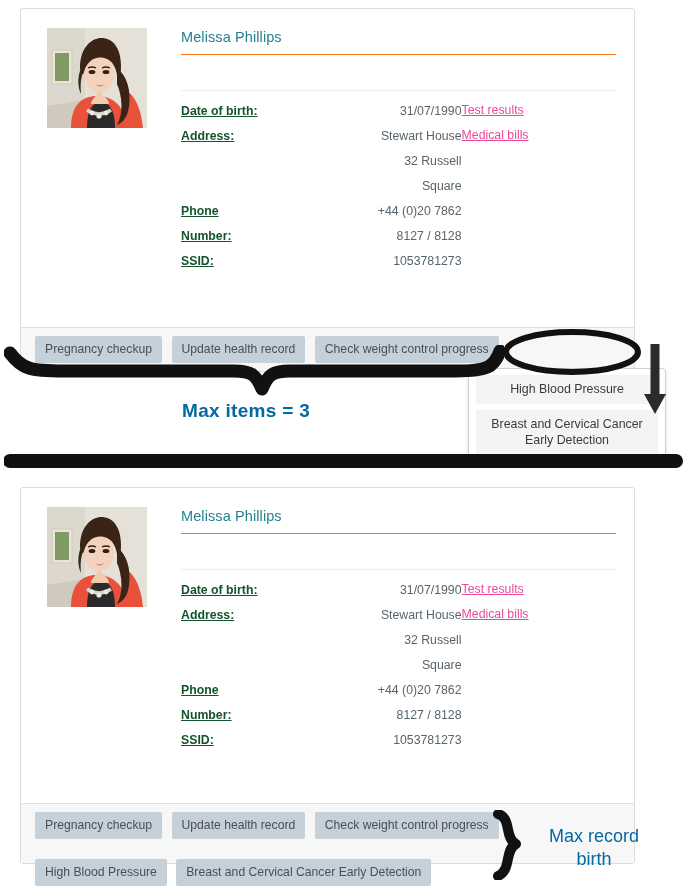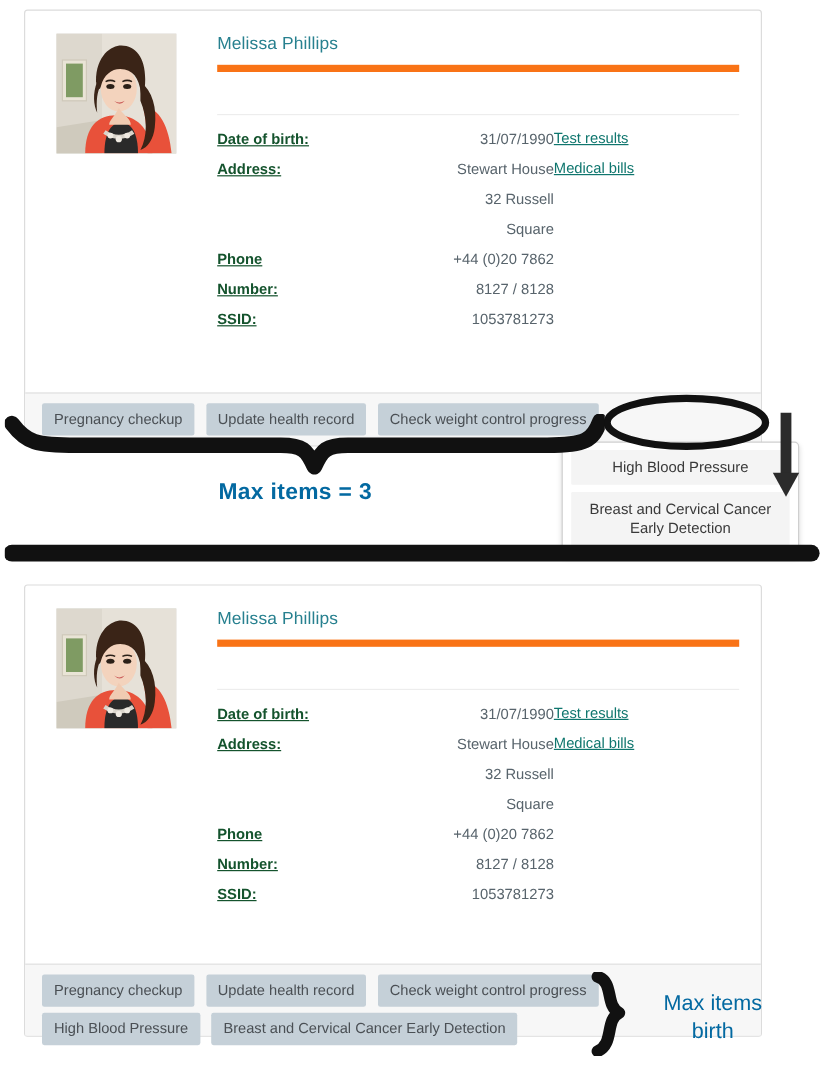--- a/index.html
+++ b/index.html
@@ -34,34 +34,34 @@
   }
   .photo svg { display: block; }
 
   
   .info { position: absolute; left: 160px; top: 20px; right: 18px; }
   .person-name {
     font-size: 14.5px;
     color: #27808f;
     letter-spacing: .1px;
     padding-bottom: 9px;
-    border-bottom: 6px solid #f97316;
+    border-bottom: 1px solid #f97316;
   }
   .spacer-rule {
     height: 36px;
     border-bottom: 1px solid #ededed;
   }
 
   table.details { border-collapse: collapse; margin-top: 12px; width: 100%; }
   table.details td { padding: 0 0 9px 0; vertical-align: top; font-size: 12.3px; }
   td.lbl   { color: #14532d; font-weight: bold; width: 122px; line-height: 16px; text-decoration: underline; }
   td.val   { color: #58646c; width: 96px;  line-height: 16px; white-space: nowrap; text-align: right; }
   td.lnk   { width: 120px; }
   td.lnk a {
-    color: #0f766e;
+    color: #ec4899;
     text-decoration: underline;
     font-size: 12.3px;
   }
   td.tight { padding-bottom: 4px; }
 
   
   .card-footer {
     position: absolute;
     left: 0; right: 0; bottom: 0;
     background: #f7f7f7;
@@ -74,21 +74,21 @@
   .act {
     display: inline-block;
     background: #c5d0d8;
     color: #4a4f54;
     border: none;
     border-radius: 2px;
     font-family: "Liberation Sans", sans-serif;
     font-size: 12.2px;
     line-height: 14px;
     padding: 6px 10px 7px 10px;
-    margin: 0 5px 5px 0;
+    margin: 0 5px 20px 0;
     cursor: pointer;
     white-space: nowrap;
   }
   .more-btn {
     display: inline-block;
     background: #3f5668;
     color: #ffffff;
     border: none;
     border-radius: 2px;
     font-family: "Liberation Sans", sans-serif;
@@ -355,17 +355,17 @@
   <svg class="anno" id="anno-bar" width="680" height="22">
     <line x1="6" y1="11" x2="672" y2="11" stroke="#111111" stroke-width="14" stroke-linecap="round"></line>
   </svg>
 
   <svg class="anno" id="anno-brace-right" width="46" height="70">
     <path d="M10 4 C24 8 16 28 28 34 C16 40 24 60 10 66" fill="none" stroke="#111111" stroke-width="10" stroke-linecap="round" stroke-linejoin="round"></path>
   </svg>
 
   <div class="anno-text" id="anno-max3">Max items = 3</div>
   <div class="anno-text" id="anno-empty">
-    <span>Max items</span><br>
+    <span>Max record</span><br>
     <span>birth</span>
   </div>
 
 </div>
 
 </body></html>

